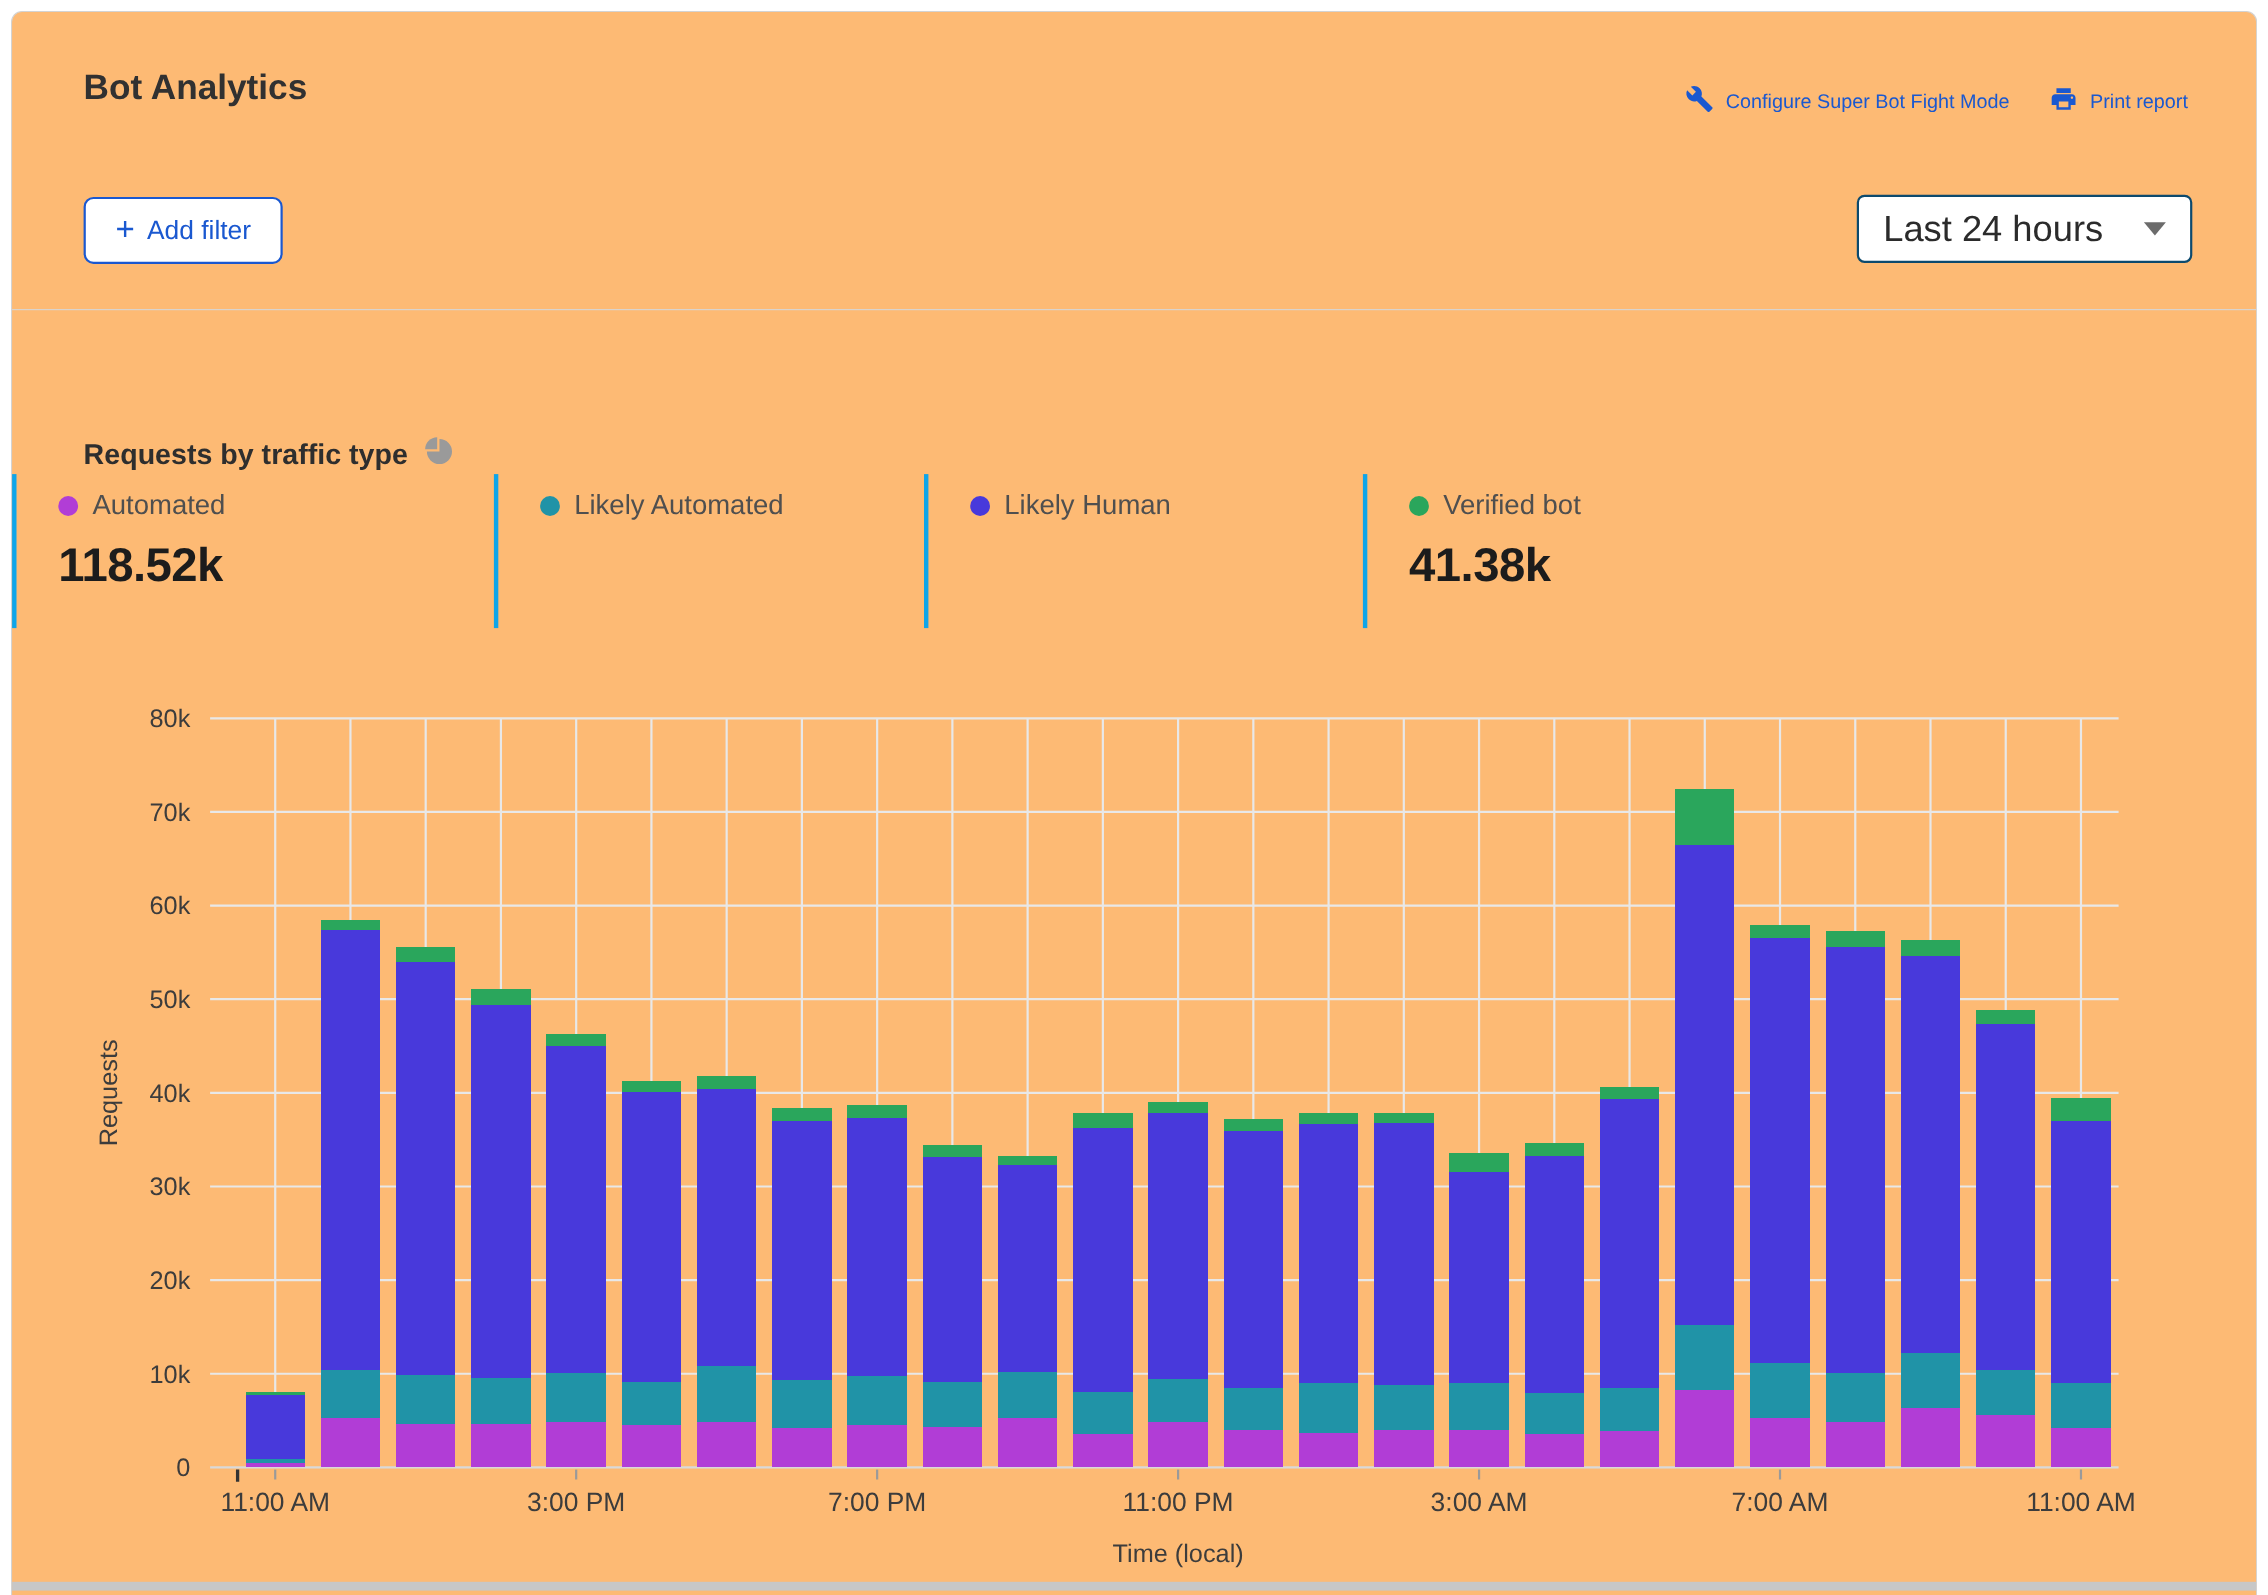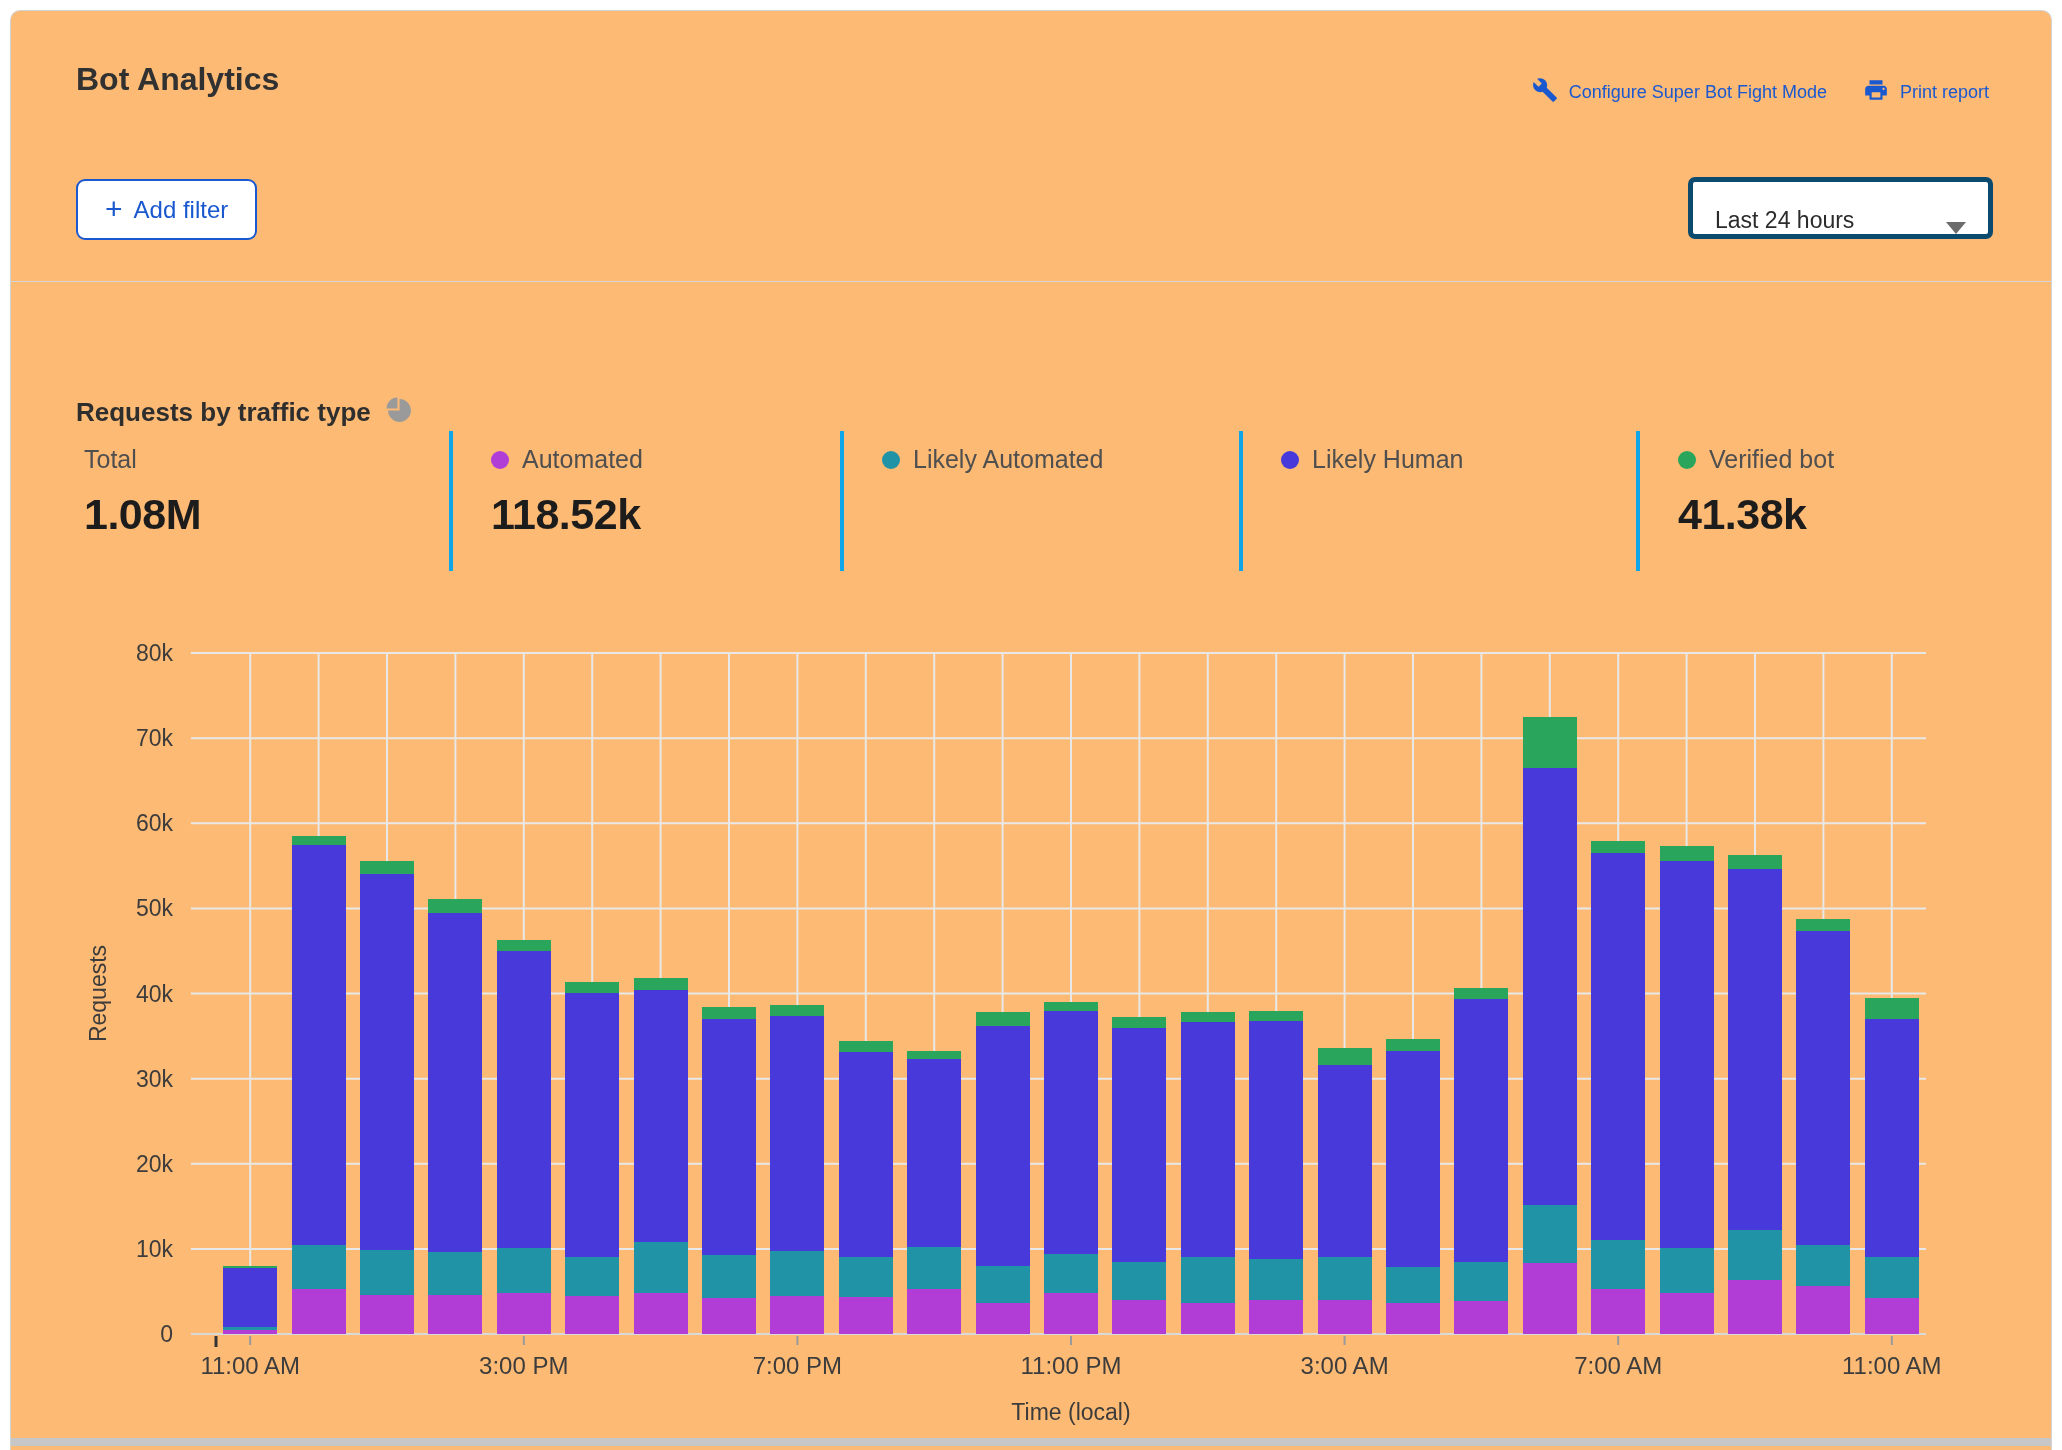--- a/index.html
+++ b/index.html
@@ -9,23 +9,23 @@
         border:1px solid #d3d3d3;border-bottom:none;border-radius:10px 10px 0 0;background:#fdba74;}
   .page-title{position:absolute;left:65px;top:50px;font-size:32px;font-weight:700;color:#313131;margin:0;}
   .header-links{position:absolute;right:62px;top:66px;display:flex;align-items:center;gap:36px;}
   .hlink{display:inline-flex;align-items:flex-end;gap:11px;color:var(--link,#1a58d0);
          font-size:18px;cursor:pointer;}
   .hlink svg{display:block;}
   .add-filter{position:absolute;left:65px;top:168px;height:61px;display:inline-flex;align-items:center;
               gap:11px;padding:0 27px;border:2px solid var(--link,#1a58d0);border-radius:9px;background:#fff;
               color:var(--link,#1a58d0);font-size:24px;font-family:"Liberation Sans",sans-serif;cursor:pointer;}
   .add-filter .plus{font-size:30px;font-weight:500;line-height:1;position:relative;top:-1px;}
-  .range-select{position:absolute;right:58px;top:166px;width:305px;height:62px;border:5px solid #0c4a6e;
-                border-radius:7px;background:#fff;display:flex;align-items:flex-end;justify-content:space-between;
-                padding:0 22px;font-size:23px;color:#2b2b2b;cursor:pointer;box-sizing:border-box;}
+  .range-select{position:absolute;right:58px;top:166px;width:305px;height:62px;border:2px solid #0c4a6e;
+                border-radius:7px;background:#fff;display:flex;align-items:center;justify-content:space-between;
+                padding:0 22px;font-size:33px;color:#2b2b2b;cursor:pointer;box-sizing:border-box;}
   .chevron{width:0;height:0;border-left:10px solid transparent;border-right:10px solid transparent;
            border-top:12px solid #6b6b6b;}
   .hdivider{position:absolute;left:0;right:0;top:270px;height:0;border-top:1px solid #d6d6d6;}
   .section-row{position:absolute;left:65px;top:342px;display:flex;align-items:center;gap:15px;margin-top:44px;}
   .section-row h2{margin:0;font-size:26px;font-weight:700;color:#2e2e2e;}
   .stats{position:absolute;left:0;right:0;top:420px;display:grid;
          grid-template-columns:438px 391px 399px 397px auto;}
   .stat{padding:14px 10px 0 38px;border-left:4px solid #0ea5e9;min-height:140px;box-sizing:border-box;}
   .stat.first{border-left:none;padding-left:73px;}
   .stat-label{display:flex;align-items:center;gap:13px;font-size:25px;color:#4f4f4f;}
@@ -78,26 +78,20 @@
       <h2>Requests by traffic type</h2>
       <span>
         <svg width="27" height="27" viewBox="0 0 26 26" fill="#9a9a9a">
           <path d="M13 2 A11 11 0 1 1 2 13 L13 13 Z"></path>
           <path d="M11 11 L11 0.5 A10.5 10.5 0 0 0 0.5 11 Z"></path>
         </svg>
       </span>
     </div>
 
     <div class="stats">
-      <div class="stat first">
-        <div class="stat-label">
-            <span>Total</span>
-          </div>
-        <div class="stat-value">1.08M</div>
-      </div>
       <div class="stat">
         <div class="stat-label">
           <span class="stat-dot" style="background: rgb(177, 61, 214);"></span>
           <span>Automated</span>
         </div>
         <div class="stat-value">118.52k</div>
       </div>
       <div class="stat">
         <div class="stat-label">
           <span class="stat-dot" style="background: rgb(32, 147, 167);"></span>

